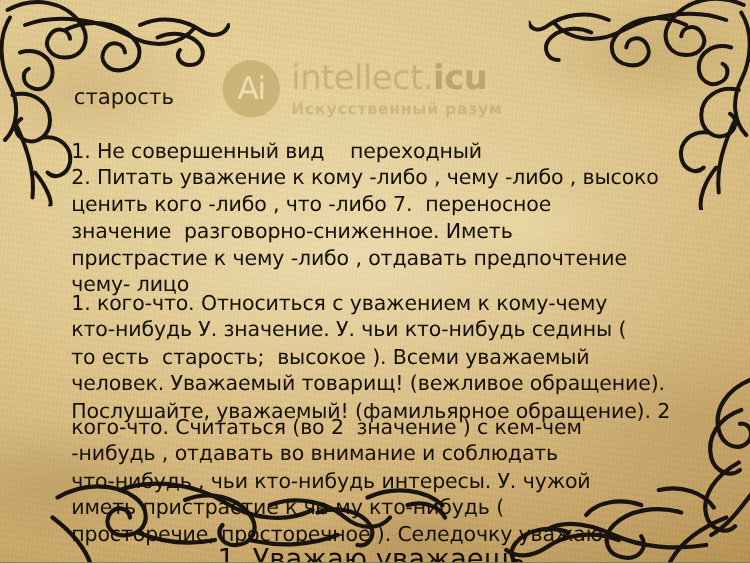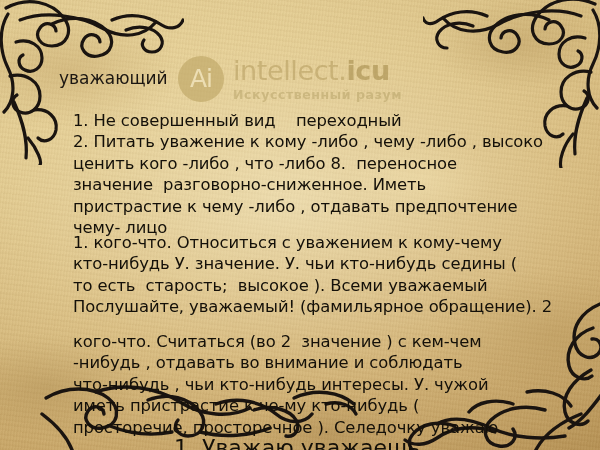--- a/index.html
+++ b/index.html
@@ -53,21 +53,21 @@
 
   .orn-tl { left: -6px;  top: -10px; }
   .orn-tr { right: -8px; top: -12px; }
   .orn-br { right: -10px; bottom: -14px; }
   .orn-bl { left: 40px;  bottom: -22px; }
 
   
   .watermark {
     position: absolute;
     left: 178px;
-    top: 56px;
+    top: 48px;
     display: flex;
     align-items: center;
     gap: 9px;
     pointer-events: none;
     opacity: 0.62;
   }
   .wm-badge {
     width: 46px;
     height: 46px;
     border-radius: 50%;
@@ -117,21 +117,20 @@
     left: 57px;
     top: 110px;
     width: 520px;
   }
   .body-line {
     font-size: 16.4px;
     line-height: 21.4px;
     color: #141009;
     white-space: pre;
     letter-spacing: -0.1px;
-    padding-left: 16px;
   }
   .body-block.second { top: 232px; }
   .body-block.third  { top: 331px; }
 
   .tail-line {
     position: absolute;
     left: 174px;
     top: 437px;
     font-size: 22px;
     line-height: 21.4px;
@@ -220,35 +219,36 @@
   <div class="watermark">
     <div class="wm-badge">
       <span class="wm-badge-text">Ai</span>
     </div>
     <div class="wm-words">
       <div class="wm-title"><span>intellect.</span><span class="wm-strong">icu</span></div>
       <div class="wm-sub">Искусственный  разум</div>
     </div>
   </div>
 
-  <div class="headword">уважающий</div>
+  <div class="headword">старость</div>
 
   <div class="body-block first">
     <div class="body-line">1. Не совершенный вид    переходный</div>
     <div class="body-line">2. Питать уважение к кому -либо , чему -либо , высоко</div>
-    <div class="body-line">ценить кого -либо , что -либо 8.  переносное</div>
+    <div class="body-line">ценить кого -либо , что -либо 7.  переносное</div>
     <div class="body-line">значение  разговорно-сниженное. Иметь</div>
     <div class="body-line">пристрастие к чему -либо , отдавать предпочтение</div>
     <div class="body-line">чему- лицо</div>
   </div>
 
   <div class="body-block second">
     <div class="body-line">1. кого-что. Относиться с уважением к кому-чему</div>
     <div class="body-line">кто-нибудь У. значение. У. чьи кто-нибудь седины (</div>
     <div class="body-line">то есть  старость;  высокое ). Всеми уважаемый</div>
+    <div class="body-line">человек. Уважаемый товарищ! (вежливое обращение).</div>
     <div class="body-line">Послушайте, уважаемый! (фамильярное обращение). 2</div>
   </div>
 
   <div class="body-block third">
     <div class="body-line">кого-что. Считаться (во 2  значение ) с кем-чем</div>
     <div class="body-line">-нибудь , отдавать во внимание и соблюдать</div>
     <div class="body-line">что-нибудь , чьи кто-нибудь интересы. У. чужой</div>
     <div class="body-line">иметь пристрастие к че-му кто-нибудь (</div>
     <div class="body-line">просторечие, просторечное ). Селедочку уважаю.</div>
   </div>

